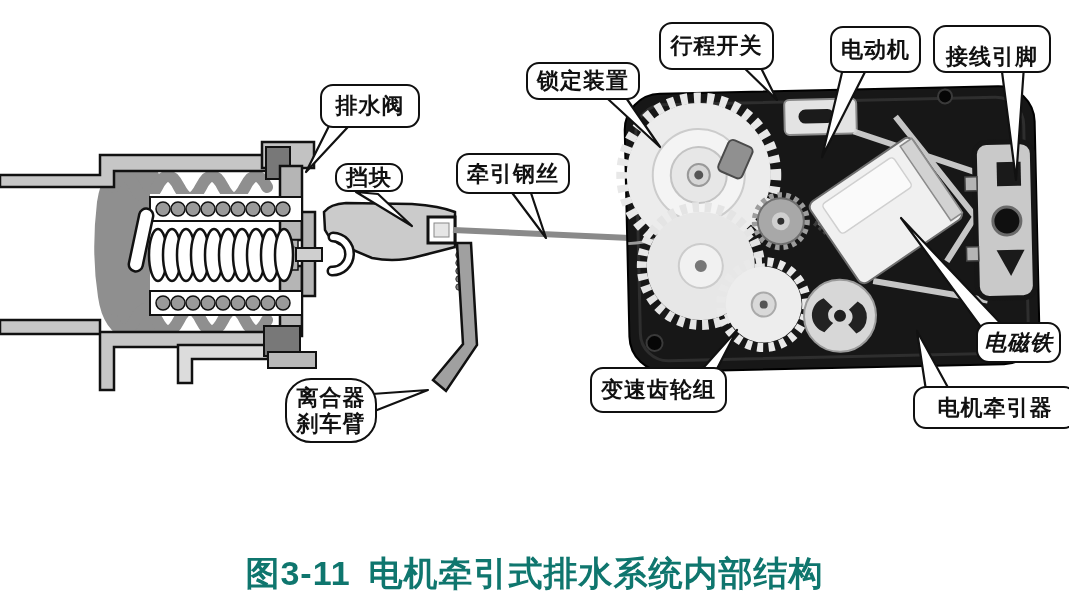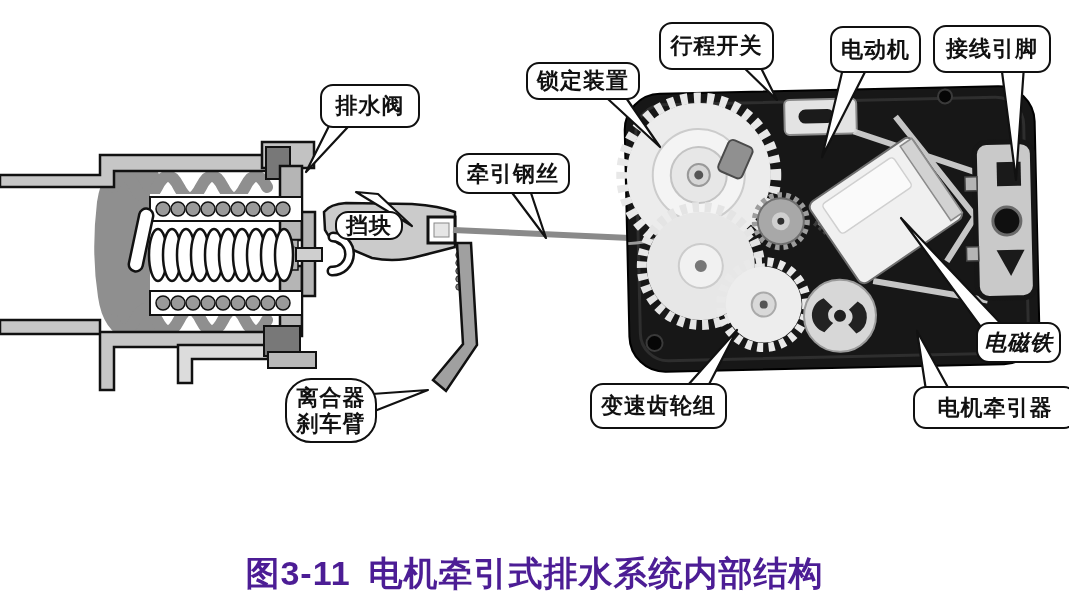--- a/index.html
+++ b/index.html
@@ -11,21 +11,21 @@
     background:#ffffff;border:2.5px solid #101010;border-radius:13px;
     display:flex;flex-direction:column;align-items:center;justify-content:center;
     font-size:22px;font-weight:600;color:#111;letter-spacing:1px;
     line-height:1.15;text-align:center;padding:2px 6px;white-space:nowrap;
   }
   .bubble.small{font-size:22px;}
   .caption{
     position:absolute;left:0;right:0;top:551px;z-index:3;
     display:flex;justify-content:center;align-items:flex-start;gap:18px;
     font-family:"Liberation Sans",sans-serif;font-weight:700;
-    font-size:34px;color:#4c1d95;letter-spacing:1px;white-space:pre;
+    font-size:34px;color:#0f766e;letter-spacing:1px;white-space:pre;
   }
 </style>
 </head>
 <body>
 
 <div class="stage">
 
 <svg width="1069" height="610" viewBox="0 0 1069 610">
 
   <g>
@@ -200,45 +200,45 @@
     <polygon points="986,334 1006,329 901,218"></polygon>
     <polygon points="927,397 951,393 917,331"></polygon>
     <polygon points="680,394 703,396 737,330"></polygon>
     <polygon points="372,394 372,412 428,390"></polygon>
   </g>
 </svg>
 
   <div class="bubble" style="left:320px;top:84px;width:100px;height:44px;">
     <span>排水阀</span>
   </div>
-  <div class="bubble" style="left:335px;top:163px;width:68px;height:29px;margin-top:48px;">
+  <div class="bubble" style="left:335px;top:163px;width:68px;height:29px;">
     <span>挡块</span>
   </div>
   <div class="bubble" style="left:456px;top:153px;width:114px;height:41px;">
     <span>牵引钢丝</span>
   </div>
   <div class="bubble" style="left:526px;top:62px;width:114px;height:38px;">
     <span>锁定装置</span>
   </div>
   <div class="bubble" style="left:659px;top:22px;width:115px;height:48px;">
     <span>行程开关</span>
   </div>
   <div class="bubble" style="left:830px;top:26px;width:91px;height:47px;">
     <span>电动机</span>
   </div>
-  <div class="bubble" style="left:933px;top:25px;width:118px;height:48px;">
+  <div class="bubble" style="left:933px;top:25px;width:118px;height:48px;justify-content:flex-end;">
     <span>接线引脚</span>
   </div>
   <div class="bubble" style="left:976px;top:322px;width:85px;height:41px;font-style:italic;">
     <span>电磁铁</span>
   </div>
   <div class="bubble small" style="left:913px;top:386px;width:164px;height:43px;">
     <span>电机牵引器</span>
   </div>
-  <div class="bubble small" style="left:590px;top:383px;width:137px;height:46px;">
+  <div class="bubble small" style="left:590px;top:367px;width:137px;height:46px;">
     <span>变速齿轮组</span>
   </div>
   <div class="bubble small" style="left:285px;top:378px;width:92px;height:65px;border-radius:26px;">
     <span>离合器</span>
     <span>刹车臂</span>
   </div>
 
   <div class="caption">
     <span>图3-11</span>
     <span>电机牵引式排水系统内部结构</span>

